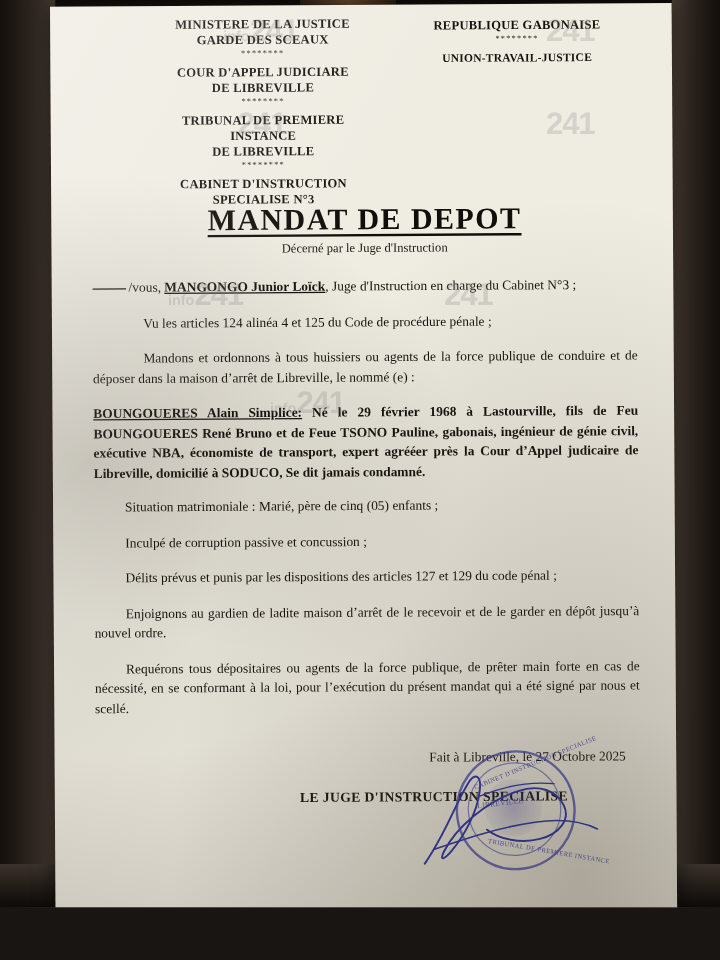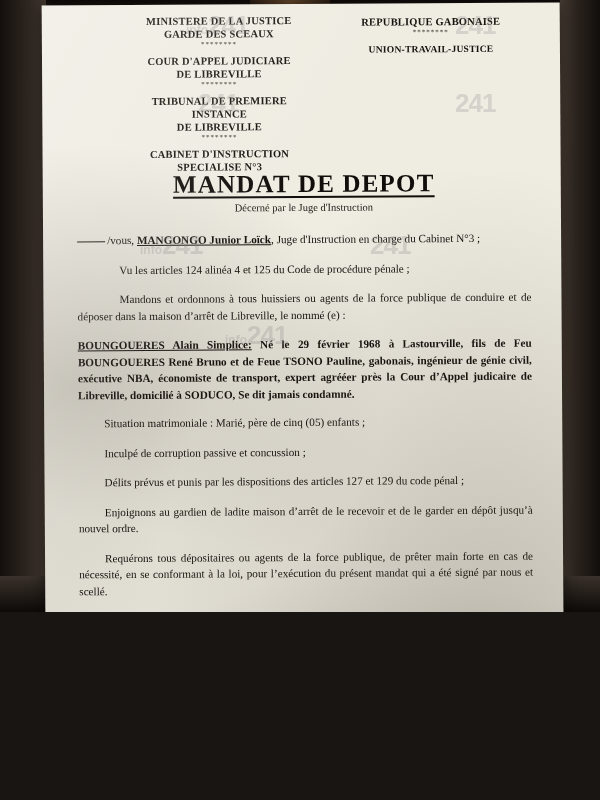--- a/index.html
+++ b/index.html
@@ -9,21 +9,21 @@
   }
   body {
     width: 600px;
     height: 800px;
     overflow: hidden;
     font-family: "Liberation Serif", serif;
   }
   .photo {
     position: relative;
     width: 600px;
-    height: 612px;
+    height: 756px;
     background: #2a2420;
     overflow: hidden;
   }
   
   .bg-left {
     position: absolute;
     left: 0; top: 0; width: 46px; height: 800px;
     background: linear-gradient(90deg,#140f0c 0%, #2d2621 60%, #453a31 100%);
   }
   .bg-right {

